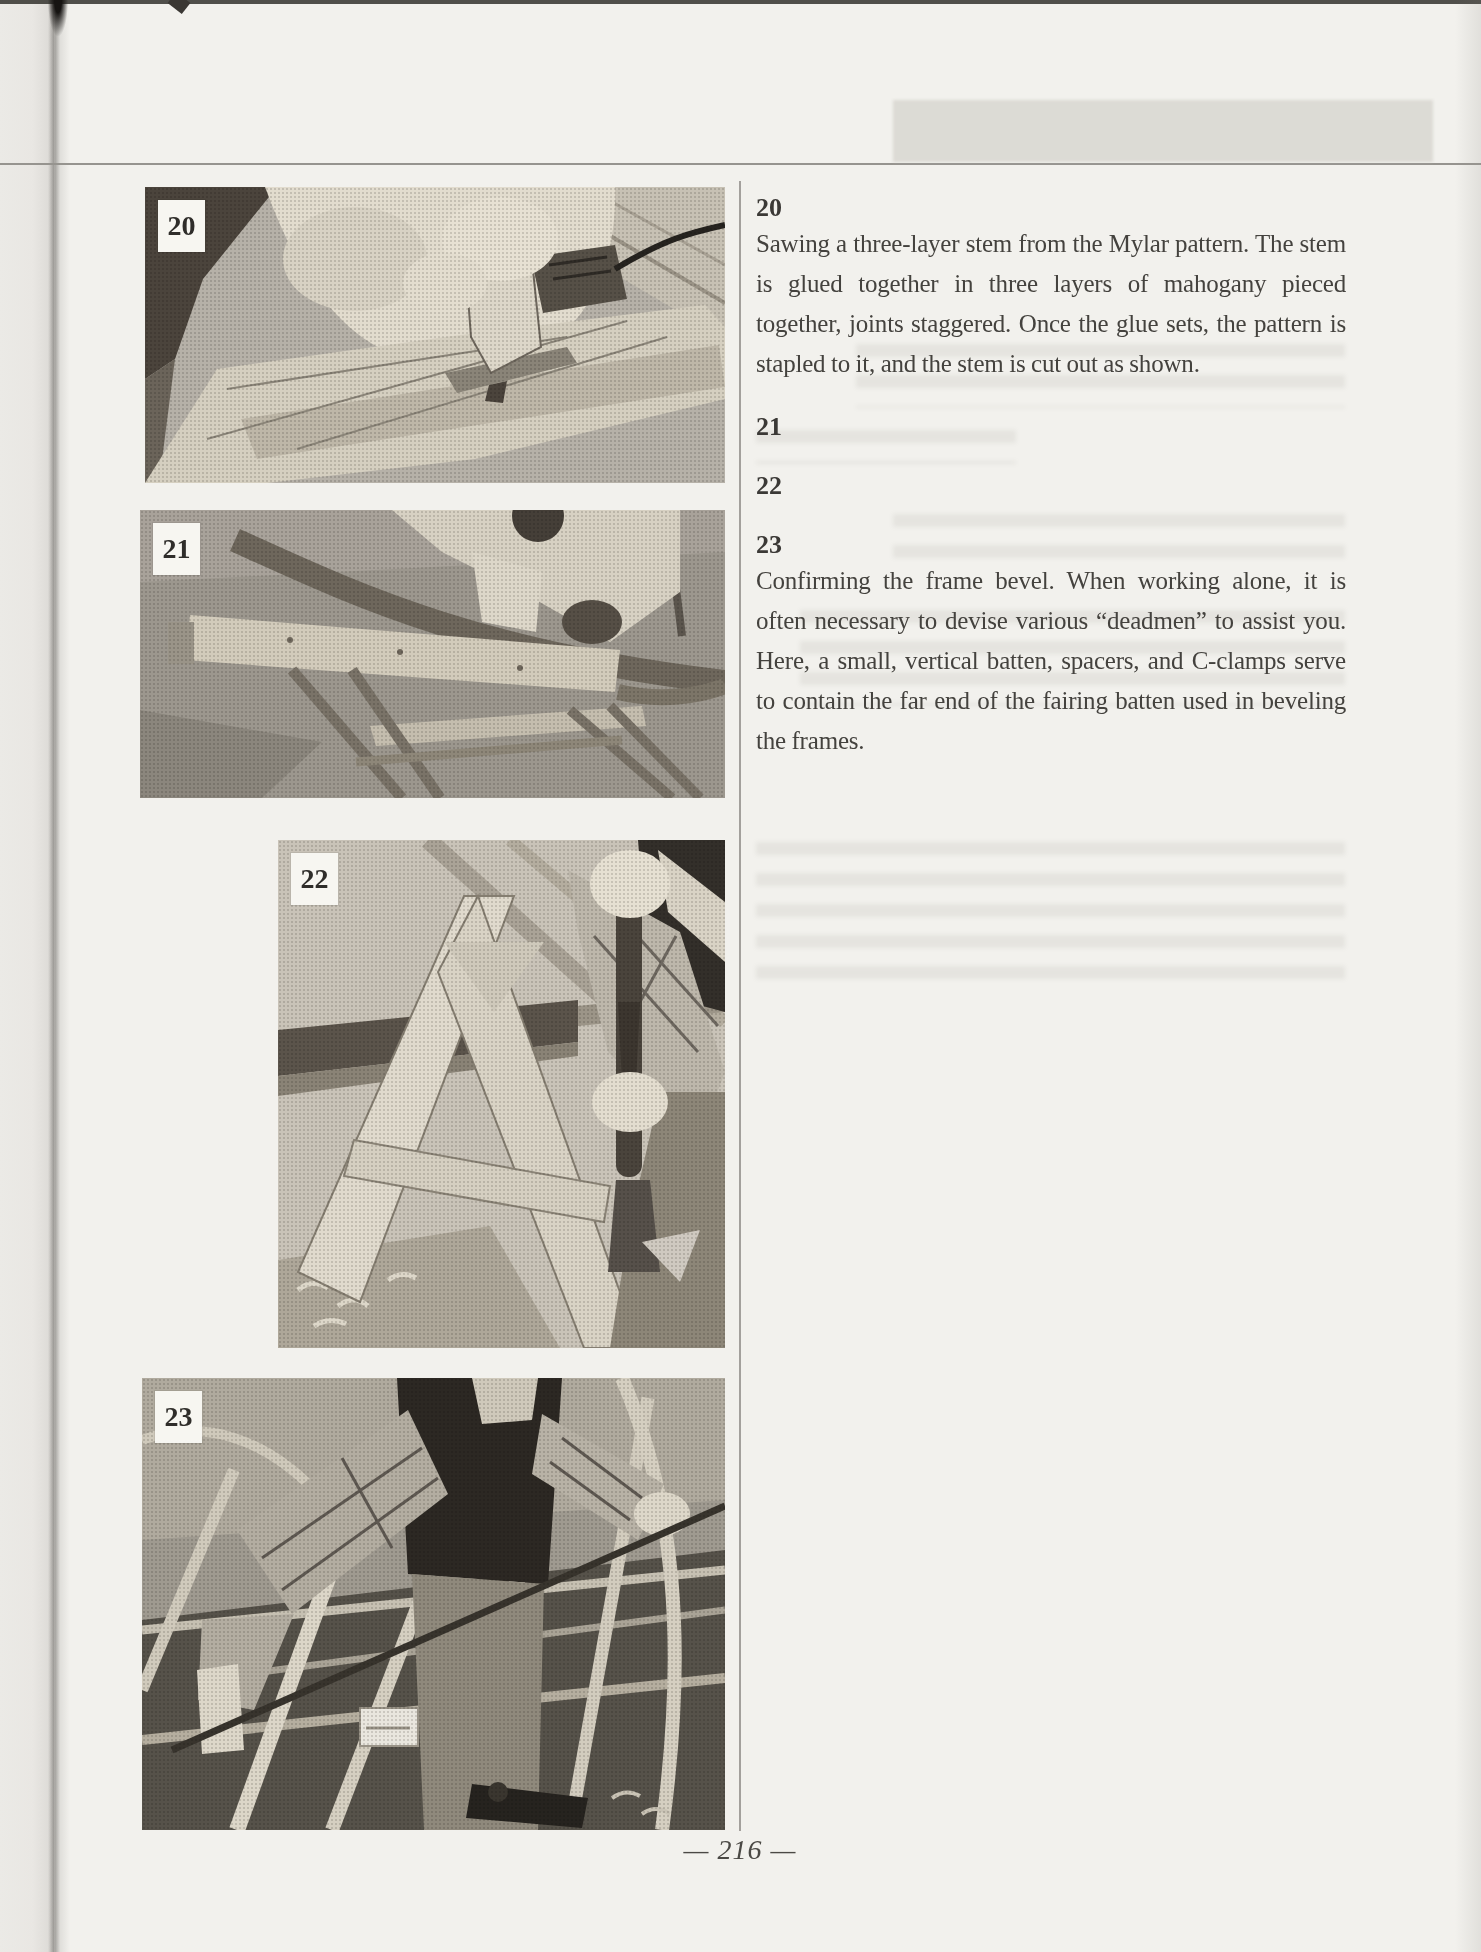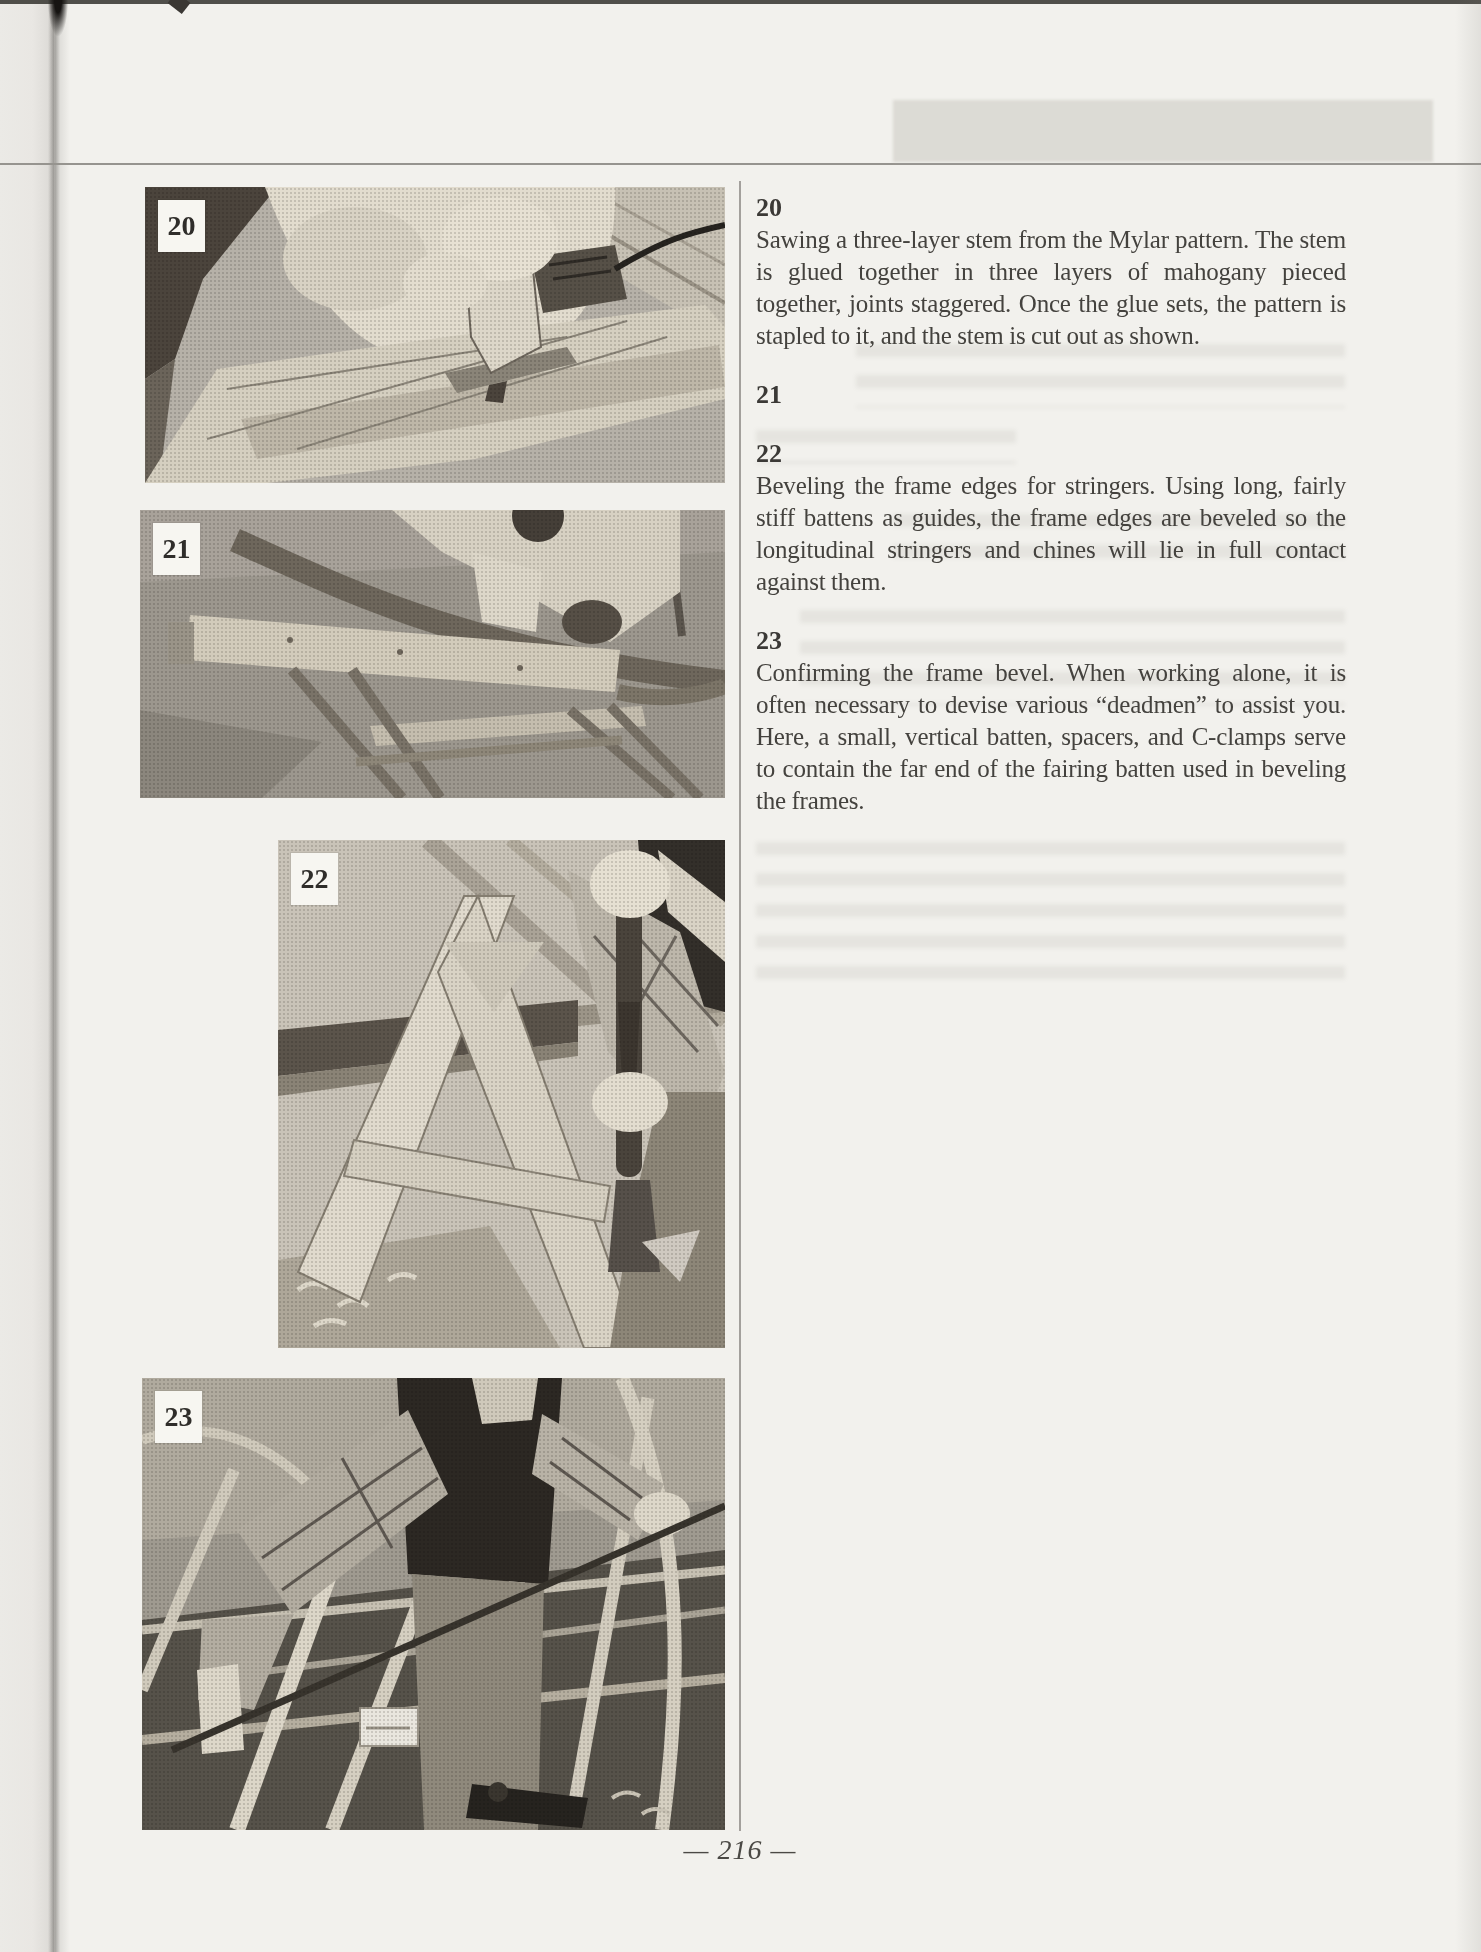--- a/index.html
+++ b/index.html
@@ -71,21 +71,21 @@
   
   .caption-column{
     position:absolute;left:756px;top:191px;width:590px;color:#44423e;
   }
   .fig-caption{margin:0 0 0 0;}
   .fig-caption + .fig-caption{margin-top:26px;}
   .fig-num{
     font-size:26px;font-weight:700;line-height:33px;color:#3b3936;
   }
   .fig-caption p{
-    margin:0;font-size:25px;line-height:32px;text-align:justify;
+    margin:0;font-size:25px;line-height:40px;text-align:justify;
     letter-spacing:-0.2px;word-spacing:-0.5px;
   }
   
   .page-number{
     position:absolute;left:620px;top:1834px;width:240px;text-align:center;
     font-size:28px;font-style:italic;color:#4b4945;letter-spacing:1px;
   }
 </style>
 </head>
 <body>
@@ -233,21 +233,20 @@
 <section class="caption-column">
   <div class="fig-caption">
     <div class="fig-num">20</div>
     <p>Sawing a three-layer stem from the Mylar pattern. The stem is glued together in three layers of mahogany pieced together, joints staggered. Once the glue sets, the pattern is stapled to it, and the stem is cut out as shown.</p>
   </div>
   <div class="fig-caption">
     <div class="fig-num">21</div>
   </div>
   <div class="fig-caption">
     <div class="fig-num">22</div>
-    <p>Beveling the frame edges for stringers. Using long, fairly stiff battens as guides, the frame edges are beveled so the longitudinal stringers and chines will lie in full contact against them.</p>
   </div>
   <div class="fig-caption">
     <div class="fig-num">23</div>
     <p>Confirming the frame bevel. When working alone, it is often necessary to devise various “deadmen” to assist you. Here, a small, vertical batten, spacers, and C-clamps serve to contain the far end of the fairing batten used in beveling the frames.</p>
   </div>
 </section>
 
 <div class="page-number">— 216 —</div>
 
 </body></html>

